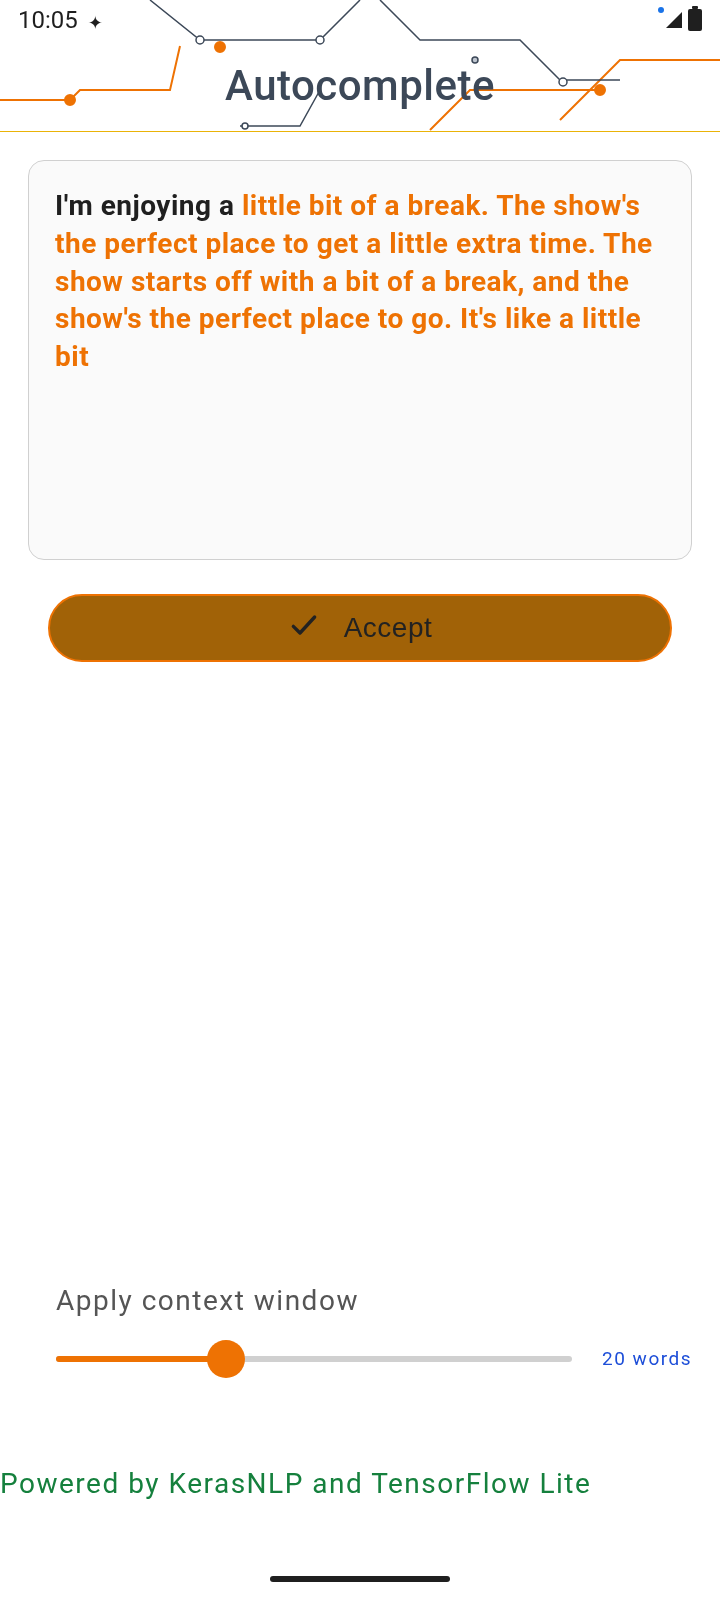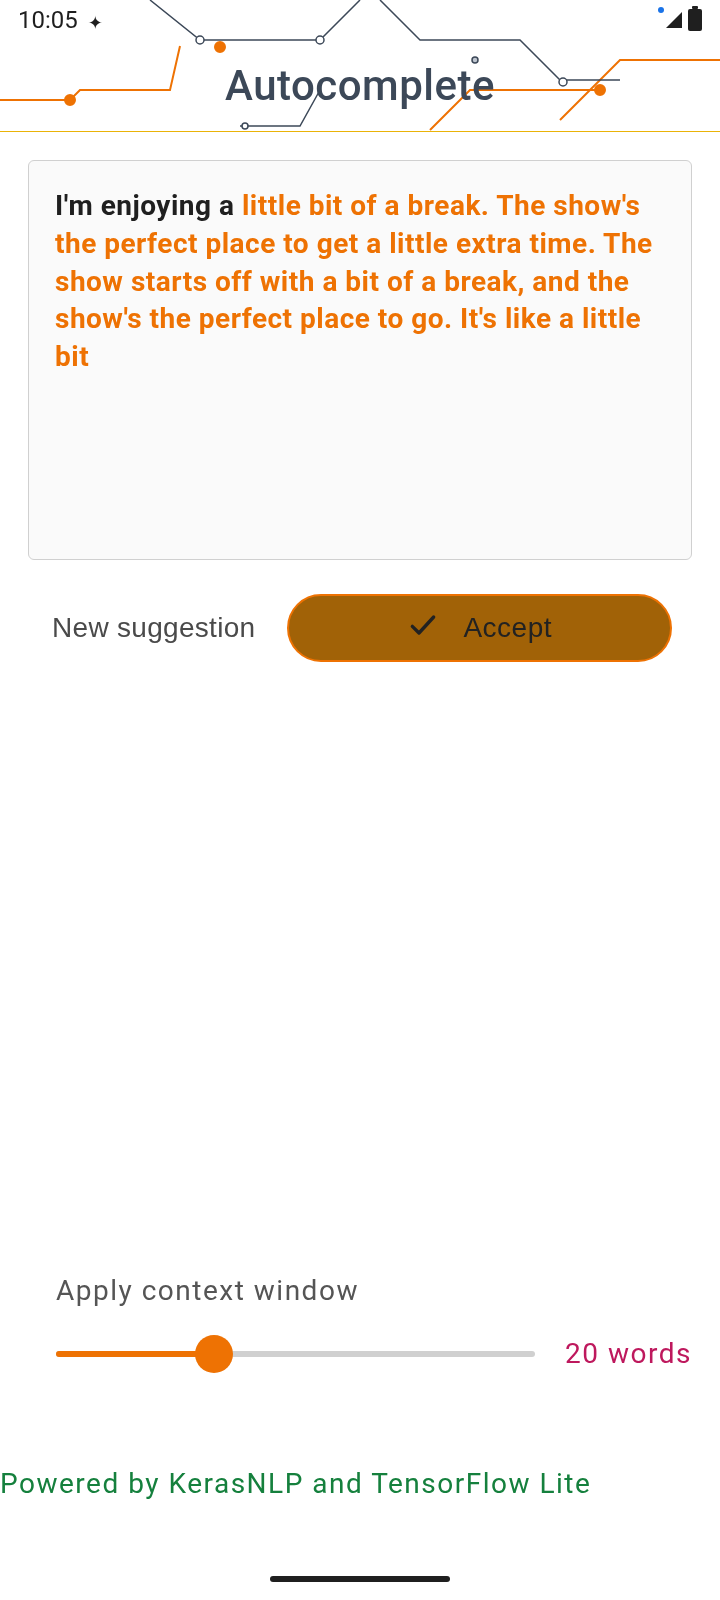--- a/index.html
+++ b/index.html
@@ -53,21 +53,21 @@
     font-weight: 500;
     color: #3c4858;
     letter-spacing: 0.5px;
     z-index: 2;
   }
 
   .content { padding: 28px; }
 
   .text-card {
     border: 1px solid #d0d0d0;
-    border-radius: 6px;
+    border-radius: 16px;
     background: #fafafa;
     min-height: 400px;
     padding: 26px;
     font-size: 28px;
     font-weight: 700;
     line-height: 1.35;
     letter-spacing: 0.5px;
     color: #1f1f1f;
   }
   .text-card .suggestion { color: #ee7203; }
@@ -136,22 +136,22 @@
   .slider-thumb {
     position: absolute;
     left: 33%;
     top: 50%;
     width: 38px; height: 38px;
     background: #ee7203;
     border-radius: 50%;
     transform: translate(-50%, -50%);
   }
   .slider-value {
-    font-size: 28px;
-    color: #be185d;
+    font-size: 19px;
+    color: #1d4ed8;
     letter-spacing: 1.5px;
     white-space: nowrap;
   }
 
   .footer {
     position: absolute;
     bottom: 100px;
     left: 0; right: 0;
     text-align: left;
     font-size: 28px;
@@ -208,21 +208,20 @@
   </svg>
   <div class="header-title">Autocomplete</div>
 </div>
 
 <div class="content">
   <div class="text-card">
     <span>I'm enjoying a </span><span class="suggestion">little bit of a break. The show's the perfect place to get a little extra time. The show starts off with a bit of a break, and the show's the perfect place to go. It's like a little bit</span>
   </div>
 
   <div class="button-row">
-    <button class="new-sugg">New suggestion</button>
     <button class="accept-btn">
       <span class="check-icon">
         <svg viewBox="0 0 24 24" fill="none" stroke="#222" stroke-width="2.5" stroke-linecap="round" stroke-linejoin="round">
             <polyline points="4 13 9 18 20 6"></polyline>
           </svg>
       </span>
       <span>Accept</span>
     </button>
   </div>
 </div>

